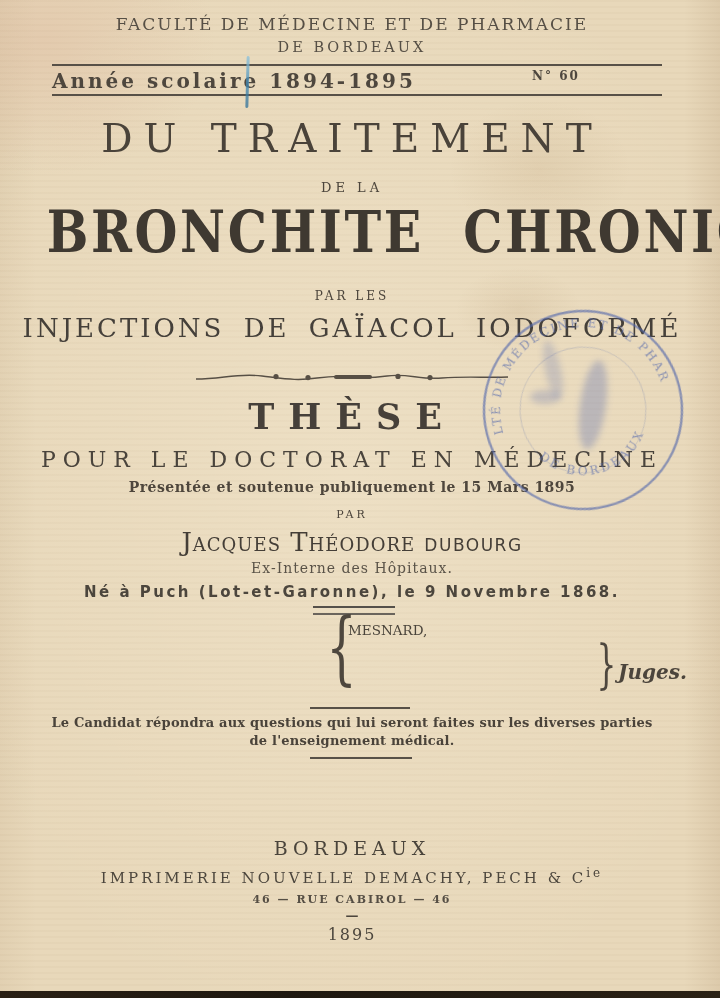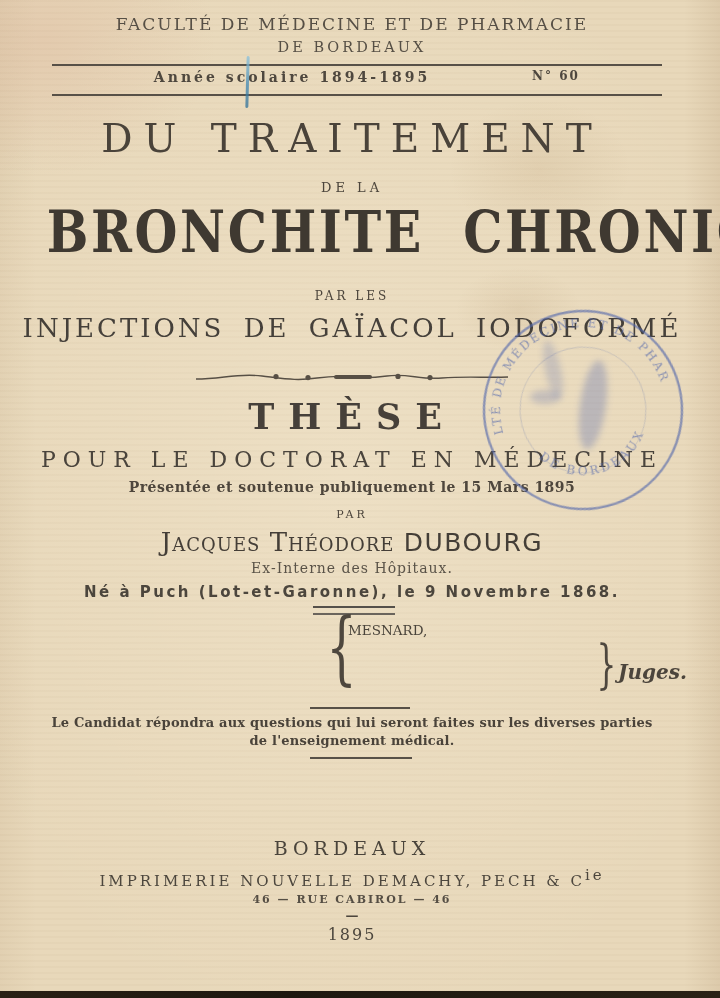--- a/index.html
+++ b/index.html
@@ -17,62 +17,62 @@
     color:#4c453c;
   }
   .abs{position:absolute;}
   .row{position:absolute;left:-8px;width:720px;text-align:center;white-space:nowrap;}
   .rule{position:absolute;background:#575047;height:2px;}
   
   .faculty1{top:14px;font-size:17px;letter-spacing:2px;color:#564f45;}
   .faculty2{top:39px;font-size:14.5px;letter-spacing:3px;color:#564f45;}
   .hrule1{top:64px;left:52px;width:610px;}
   .hrule2{top:94px;left:52px;width:610px;}
-  .yearline{top:69px;left:52px;width:480px;text-align:center;font-weight:bold;font-size:14px;letter-spacing:3px;color:#4e473e;white-space:nowrap;}
+  .yearline{top:69px;left:52px;width:480px;text-align:left;font-weight:bold;font-size:20px;letter-spacing:3px;color:#4e473e;white-space:nowrap;}
   .issueno{top:69px;left:532px;font-weight:bold;font-size:12px;letter-spacing:2px;color:#4e473e;}
   .penmark{top:56px;left:246px;width:3px;height:52px;border-radius:2px;opacity:.75;
     background:linear-gradient(#8cc3de,#3f88b4 55%,#2f6f96);transform:rotate(1.5deg);}
   
   .t1{top:116px;font-size:39px;letter-spacing:11px;color:#4a433a;}
   .t2{top:180px;font-size:13px;letter-spacing:4px;}
   .t3{top:198px;}
   .t3 span{display:inline-block;font-size:56px;font-weight:bold;letter-spacing:3px;word-spacing:22px;
     transform:scaleX(.88) scaleY(1.04);transform-origin:center;color:#3f3931;}
   .t4{top:289px;font-size:12px;letter-spacing:3px;}
   .t5{top:313px;font-size:26px;letter-spacing:3px;word-spacing:8px;color:#45403a;}
   .ornament{top:368px;left:-8px;width:720px;text-align:center;}
   
   .these{top:396px;font-size:35px;font-weight:bold;letter-spacing:14px;color:#46403a;}
   .doctorat{top:447px;font-size:22px;letter-spacing:7px;color:#4a443c;}
   .presentee{top:479px;font-size:14px;font-weight:bold;letter-spacing:.5px;color:#4e463c;}
   .par{top:508px;font-size:11px;letter-spacing:3px;}
   
   .author{top:527px;font-size:26px;color:#443e37;}
   .author .given{font-variant:small-caps;letter-spacing:1px;}
-  .author .surname{font-family:"DejaVu Sans","Liberation Sans",sans-serif;font-size:25px;letter-spacing:1.5px;}
+  .author .surname{font-family:"DejaVu Sans","Liberation Sans",sans-serif;font-size:17px;letter-spacing:1.5px;}
   .exinterne{top:560px;font-size:14px;letter-spacing:1px;color:#5a5348;}
   .birth{top:583px;font-family:"DejaVu Sans","Liberation Sans",sans-serif;font-weight:bold;font-size:15px;letter-spacing:2.5px;color:#4c463d;}
   .dblrule{top:606px;left:313px;width:82px;height:5px;border-top:2px solid #55504a;border-bottom:2px solid #6a645c;}
   
   .exam{top:616px;left:110px;width:580px;height:96px;}
   .exam .label{position:absolute;left:8px;top:33px;font-size:14px;color:#4e473e;}
   .exam .brace{position:absolute;font-family:"DejaVu Serif",serif;color:#4e473e;line-height:1;}
   .exam .brace.l{left:206px;top:-8px;font-size:80px;transform:scaleX(.6);}
   .exam .brace.r{left:480px;top:22px;font-size:52px;transform:scaleX(.6);}
   .exam .names{position:absolute;left:238px;top:4px;text-align:left;font-size:13.5px;line-height:21px;color:#4a443b;}
   .exam .names .it{font-style:italic;font-weight:bold;}
   .exam .juges{position:absolute;left:508px;top:44px;font-style:italic;font-weight:bold;font-size:20px;}
   .rule3{top:707px;left:310px;width:100px;height:2px;}
   .rule4{top:757px;left:310px;width:102px;height:2px;}
   .notice1{top:715px;font-size:13px;font-weight:bold;letter-spacing:.2px;color:#4a433a;}
   .notice2{top:733px;font-size:13px;font-weight:bold;letter-spacing:.2px;color:#4a433a;}
   
   .bordeaux{top:837px;font-size:19px;letter-spacing:5px;color:#4a443b;}
   .printer{top:866px;font-size:15px;letter-spacing:3px;color:#4c463d;}
-  .printer sup{font-size:15px;}
+  .printer sup{font-size:12px;}
   .address{top:893px;font-size:11px;font-weight:bold;letter-spacing:2px;color:#554e44;}
   .impdash{top:908px;font-size:13px;font-weight:bold;}
   .impyear{top:925px;font-size:16px;letter-spacing:2px;color:#4c463d;}
   .bottomstrip{left:0;bottom:0;width:720px;height:7px;background:linear-gradient(90deg,#2a2015,#1e1810 40%,#2b2216);}
   
   .stamp{top:303px;left:476px;width:214px;height:214px;transform:rotate(-14deg);opacity:.62;filter:blur(.4px);}
   .stamp svg{width:100%;height:100%;}
   .smudge{position:absolute;border-radius:50%;filter:blur(3px);background:rgba(78,100,172,.30);}
   .sm1{top:360px;left:580px;width:26px;height:90px;transform:rotate(8deg);}
   .sm2{top:340px;left:545px;width:16px;height:60px;transform:rotate(-12deg);opacity:.7;}

